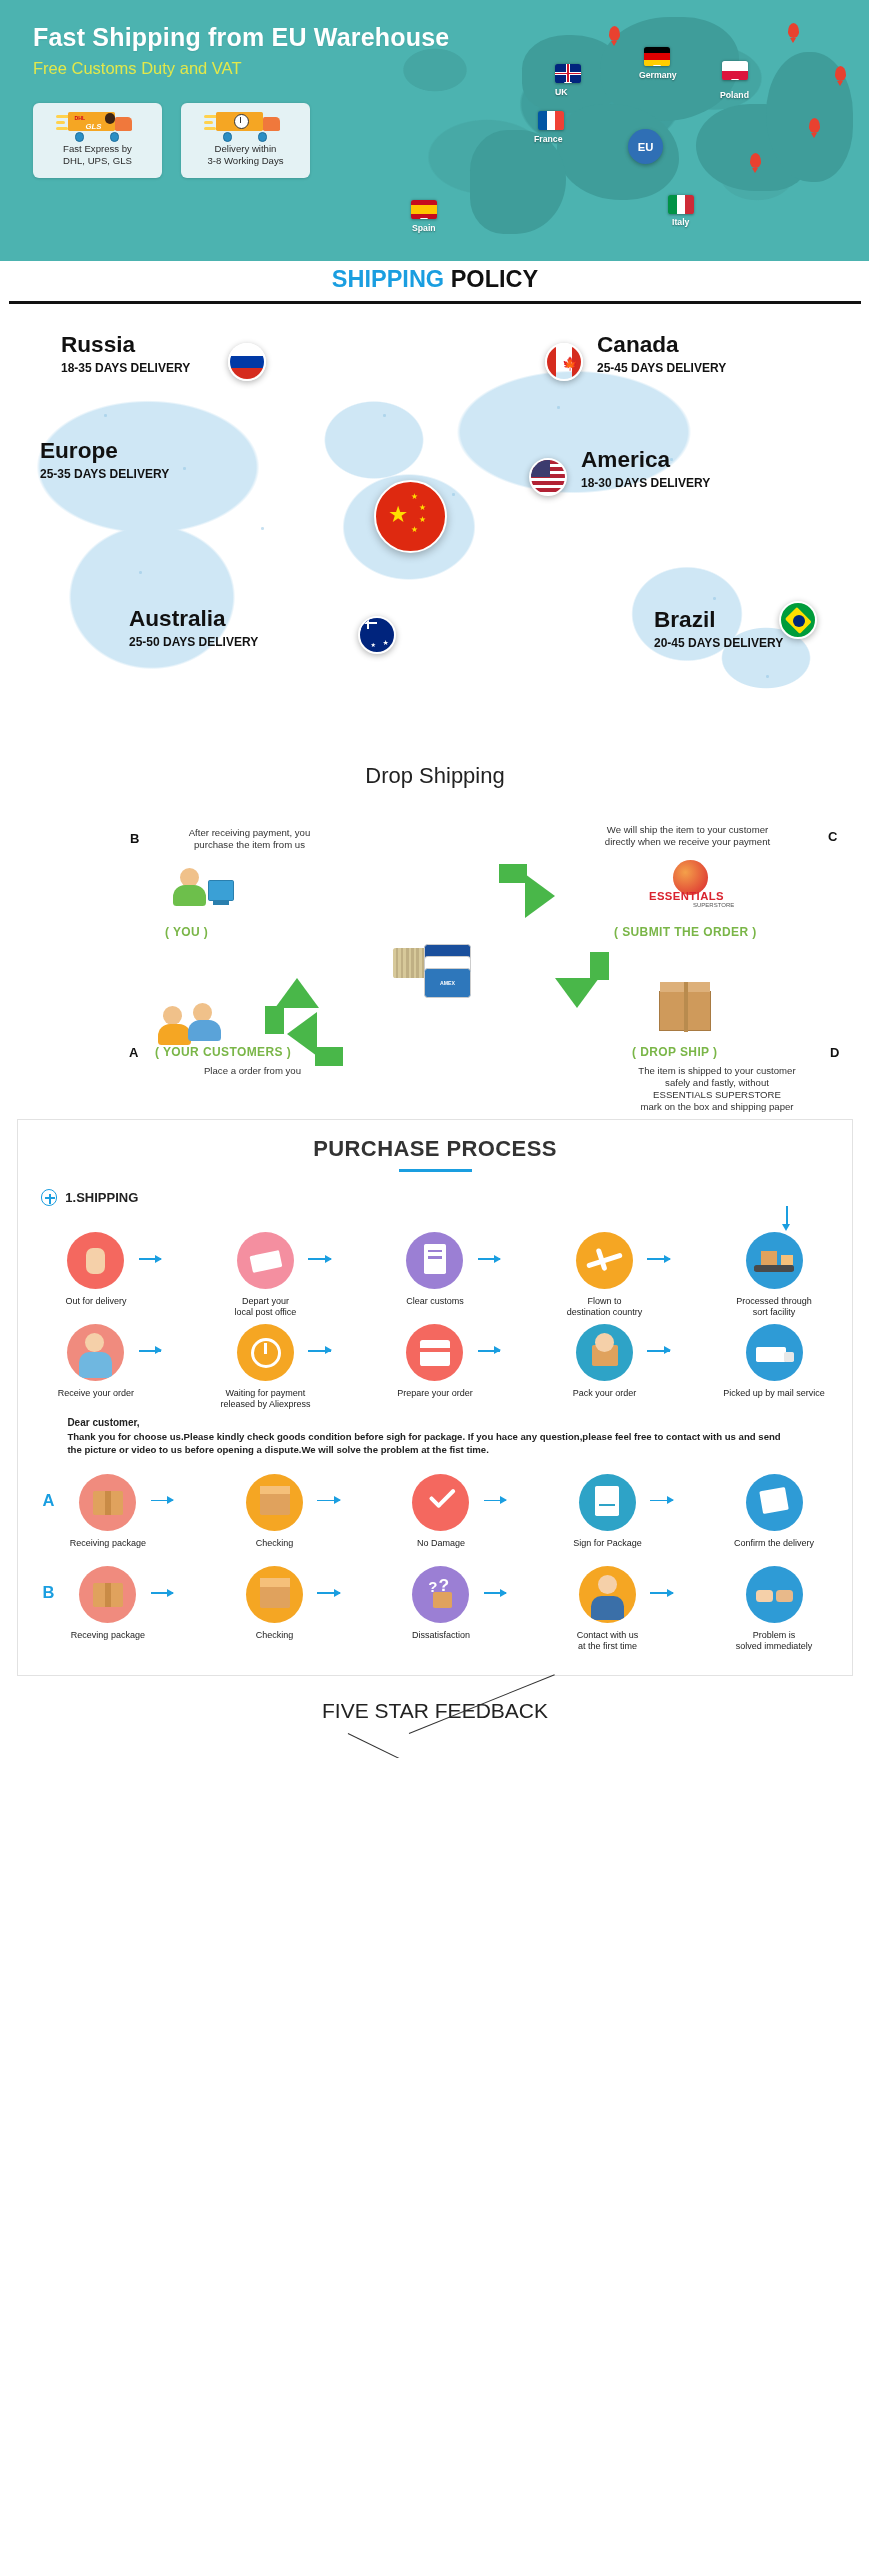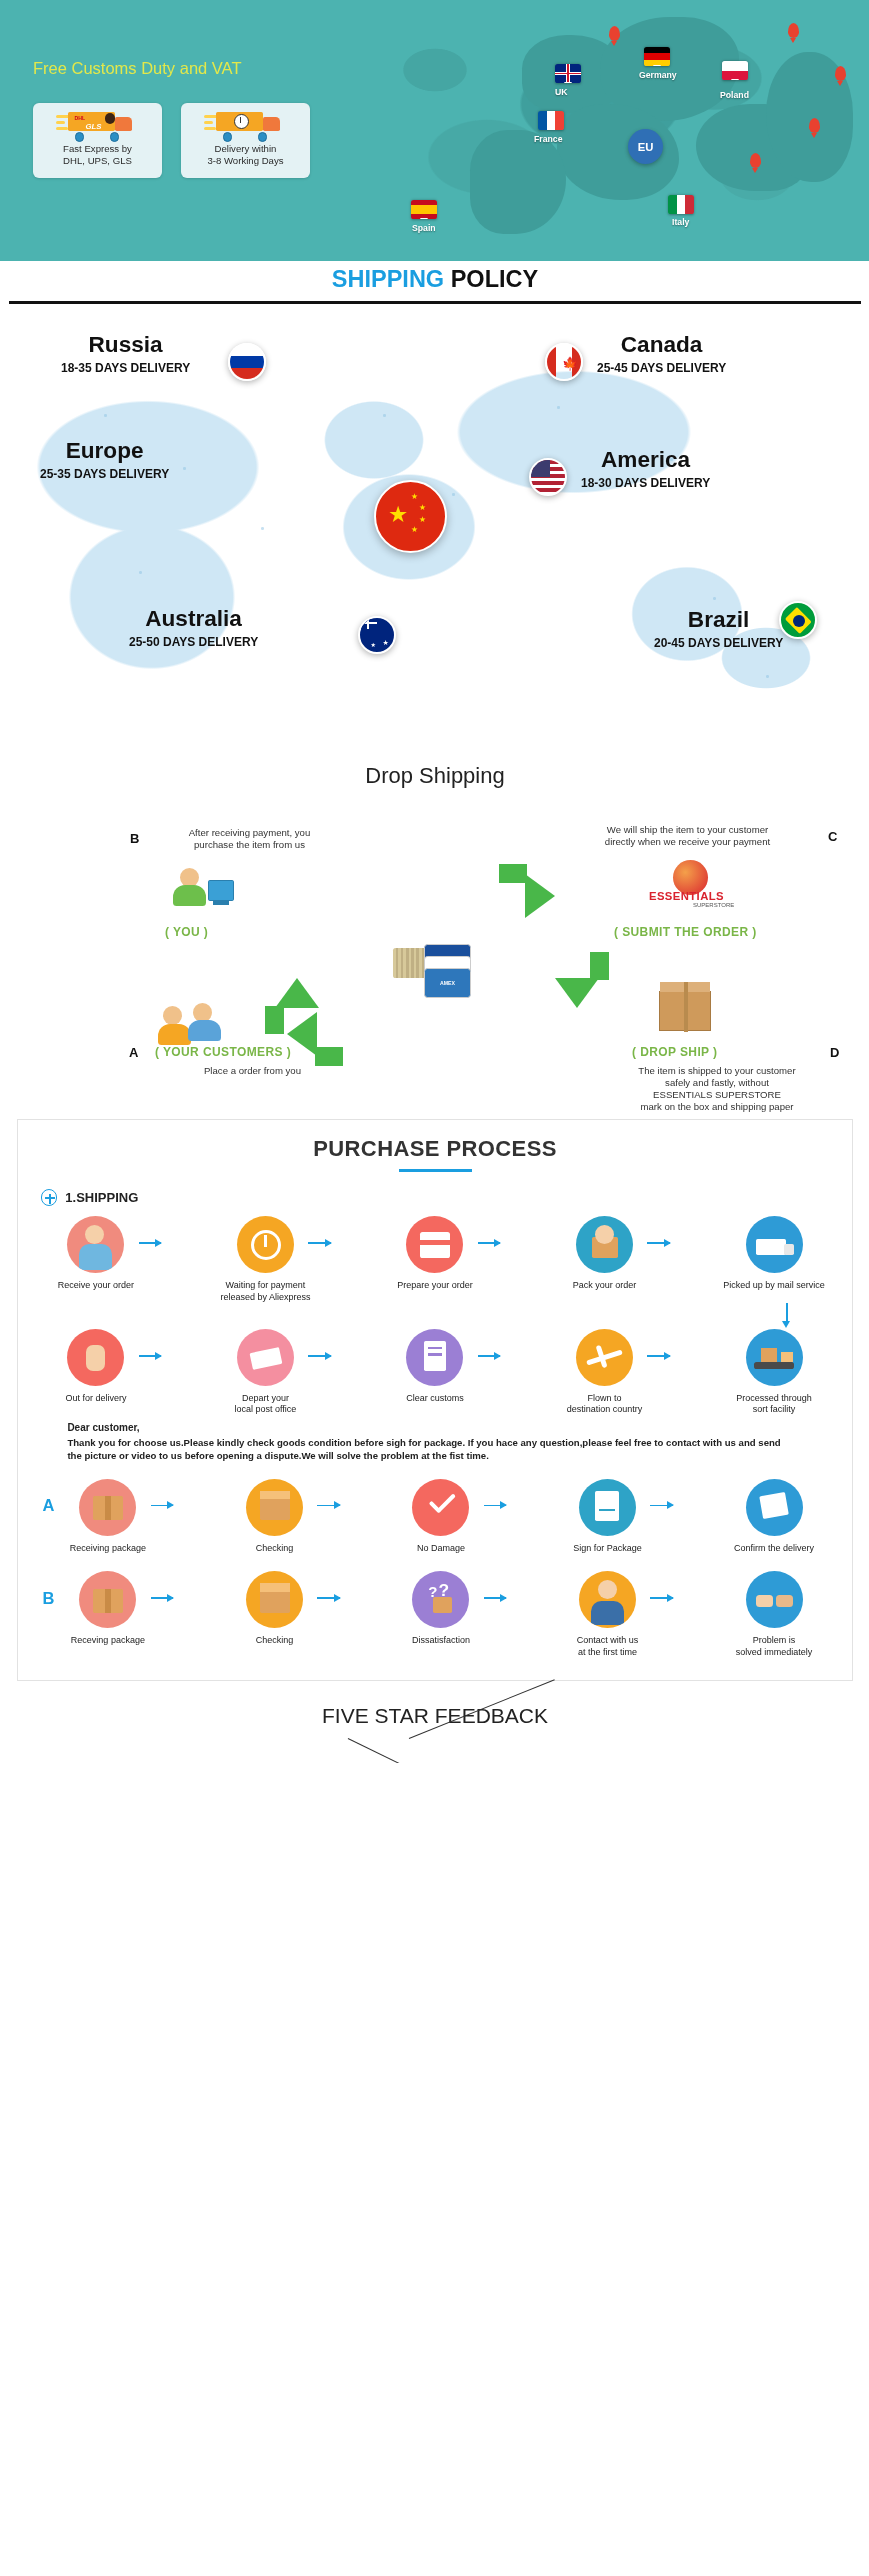--- a/index.html
+++ b/index.html
@@ -110,21 +110,21 @@
   }
   .world-dots{ position:absolute; inset:0; opacity:.5; }
   .wdot{ position:absolute; width:2.6px;height:2.6px;border-radius:50%;background:#8fc4e3;}
   .cn-flag{
     position:absolute; left:374px; top:170px; width:73px;height:73px;border-radius:50%;
     background:#de2910; box-shadow:0 2.6px 8.7px rgba(0,0,0,.28);
     border:2.6px solid #fff;
   }
   .cn-star{ position:absolute; color:#ffde00; }
   .country-block{ position:absolute; }
-  .country-name{ font-size:22.6px; font-weight:bold; color:#111; line-height:1;text-align:center; }
+  .country-name{ font-size:22.6px; font-weight:bold; color:#111; line-height:1; }
   .country-days{ font-size:12px; font-weight:bold; color:#111; margin-top:4.3px; }
   .cflag{
     position:absolute; width:38px;height:38px;border-radius:50%;
     border:2.6px solid #fff; box-shadow:0 1.7px 6px rgba(0,0,0,.3); overflow:hidden;
   }
 
   
   .ds-section{ position:relative; width:870px; height:365px; background:#fff; }
   .ds-title{ text-align:center; font-size:22px; color:#222; padding-top:8.7px; }
   .ds-letter{ position:absolute; font-size:13px; font-weight:bold; color:#111; }
@@ -217,20 +217,21 @@
   <div class="eu-banner">
     <div class="eu-map-bg"></div>
 
     <div class="eu-land" style="left:522px;top:35px;width:104px;height:78px;"></div>
     <div class="eu-land" style="left:600px;top:17.4px;width:139px;height:104px;border-radius:50% 40% 55% 45%;"></div>
     <div class="eu-land" style="left:557px;top:104px;width:122px;height:96px;border-radius:40% 60% 45% 55%;"></div>
     <div class="eu-land" style="left:696px;top:104px;width:113px;height:87px;border-radius:55% 45% 40% 60%;"></div>
     <div class="eu-land" style="left:470px;top:130px;width:96px;height:104px;border-radius:45% 55% 60% 40%;"></div>
     <div class="eu-land" style="left:766px;top:52px;width:87px;height:130px;border-radius:50% 50% 45% 55%;"></div>
 
+    <div class="banner-title">Fast Shipping from EU Warehouse</div>
     <div class="banner-sub">Free Customs Duty and VAT</div>
 
     <div class="badge-row">
       <div class="badge">
         <div class="badge-truck">
           <div class="truck-line l1"></div>
             <div class="truck-line l2"></div>
             <div class="truck-line l3"></div>
           <div class="truck-body"></div>
             <div class="truck-cab"></div>
@@ -491,62 +492,20 @@
     <div class="pp-title">PURCHASE PROCESS</div>
     <div class="pp-underline"></div>
 
     <div class="pp-head">
       <div class="plus-icon"></div>
       <div class="pp-head-label">
         <span>1.</span><span>SHIPPING</span>
       </div>
     </div>
 
-    <div class="steps">
-      <div class="step">
-        <div class="step-circle" style="background:#f08b7e;">
-          <div style="position:absolute;left:18px;top:8.7px;width:19px;height:19px;border-radius:50%;background:#f5d0a9;"></div>
-          <div style="position:absolute;left:12px;top:28px;width:33px;height:26px;border-radius:10.4px 10.4px 0 0;background:#6fb7e0;"></div>
-        </div>
-        <div class="step-label">Receive your order</div>
-        <div class="step-arrow"></div>
-      </div>
-      <div class="step">
-        <div class="step-circle" style="background:#f5a623;">
-          <div style="position:absolute;left:14px;top:14px;width:30px;height:30px;border-radius:50%;border:3.5px solid #fff;"></div>
-          <div style="position:absolute;left:27px;top:19px;width:2.6px;height:11.3px;background:#fff;"></div>
-        </div>
-        <div class="step-label">Waiting for payment<br>released by Aliexpress</div>
-        <div class="step-arrow"></div>
-      </div>
-      <div class="step">
-        <div class="step-circle" style="background:#f4685f;">
-          <div style="position:absolute;left:14px;top:15.7px;width:30px;height:26px;background:#fff;border-radius:2.6px;"></div>
-          <div style="position:absolute;left:14px;top:24px;width:30px;height:4.3px;background:#f4685f;"></div>
-        </div>
-        <div class="step-label">Prepare your order</div>
-        <div class="step-arrow"></div>
-      </div>
-      <div class="step">
-        <div class="step-circle" style="background:#2ea3c7;">
-          <div style="position:absolute;left:15.7px;top:21px;width:26px;height:21px;background:#e0a25d;border-radius:1.7px;"></div>
-          <div style="position:absolute;left:19px;top:8.7px;width:19px;height:19px;border-radius:50%;background:#f5d0a9;"></div>
-        </div>
-        <div class="step-label">Pack your order</div>
-        <div class="step-arrow"></div>
-      </div>
-      <div class="step">
-        <div class="step-circle" style="background:#2e9bd6;">
-          <div style="position:absolute;left:10.4px;top:22.6px;width:30px;height:15.7px;background:#fff;border-radius:1.7px;"></div>
-          <div style="position:absolute;left:38px;top:28px;width:10.4px;height:10.4px;background:#e8e8e8;border-radius:1.7px;"></div>
-        </div>
-        <div class="step-label">Picked up by mail service</div>
-      </div>
-    </div>
-
     <div class="steps" style="margin-top:21px;position:relative;">
       <div class="down-arrow"></div>
       <div class="step">
         <div class="step-circle" style="background:#f4685f;">
           <div style="position:absolute;left:19px;top:15.7px;width:19px;height:26px;background:#f5d0a9;border-radius:7px;"></div>
         </div>
         <div class="step-label">Out for delivery</div>
         <div class="step-arrow"></div>
       </div>
       <div class="step">
@@ -573,20 +532,62 @@
         <div class="step-label">Flown to<br>destination country</div>
         <div class="step-arrow"></div>
       </div>
       <div class="step">
         <div class="step-circle" style="background:#2e9bd6;">
           <div style="position:absolute;left:8.7px;top:33px;width:40px;height:7px;background:#4a4a4a;border-radius:2.6px;"></div>
           <div style="position:absolute;left:15.7px;top:19px;width:15.7px;height:14px;background:#e0a25d;"></div>
           <div style="position:absolute;left:35px;top:22.6px;width:12px;height:10.4px;background:#f5c07a;"></div>
         </div>
         <div class="step-label">Processed through<br>sort facility</div>
+      </div>
+    </div>
+
+    <div class="steps">
+      <div class="step">
+        <div class="step-circle" style="background:#f08b7e;">
+          <div style="position:absolute;left:18px;top:8.7px;width:19px;height:19px;border-radius:50%;background:#f5d0a9;"></div>
+          <div style="position:absolute;left:12px;top:28px;width:33px;height:26px;border-radius:10.4px 10.4px 0 0;background:#6fb7e0;"></div>
+        </div>
+        <div class="step-label">Receive your order</div>
+        <div class="step-arrow"></div>
+      </div>
+      <div class="step">
+        <div class="step-circle" style="background:#f5a623;">
+          <div style="position:absolute;left:14px;top:14px;width:30px;height:30px;border-radius:50%;border:3.5px solid #fff;"></div>
+          <div style="position:absolute;left:27px;top:19px;width:2.6px;height:11.3px;background:#fff;"></div>
+        </div>
+        <div class="step-label">Waiting for payment<br>released by Aliexpress</div>
+        <div class="step-arrow"></div>
+      </div>
+      <div class="step">
+        <div class="step-circle" style="background:#f4685f;">
+          <div style="position:absolute;left:14px;top:15.7px;width:30px;height:26px;background:#fff;border-radius:2.6px;"></div>
+          <div style="position:absolute;left:14px;top:24px;width:30px;height:4.3px;background:#f4685f;"></div>
+        </div>
+        <div class="step-label">Prepare your order</div>
+        <div class="step-arrow"></div>
+      </div>
+      <div class="step">
+        <div class="step-circle" style="background:#2ea3c7;">
+          <div style="position:absolute;left:15.7px;top:21px;width:26px;height:21px;background:#e0a25d;border-radius:1.7px;"></div>
+          <div style="position:absolute;left:19px;top:8.7px;width:19px;height:19px;border-radius:50%;background:#f5d0a9;"></div>
+        </div>
+        <div class="step-label">Pack your order</div>
+        <div class="step-arrow"></div>
+      </div>
+      <div class="step">
+        <div class="step-circle" style="background:#2e9bd6;">
+          <div style="position:absolute;left:10.4px;top:22.6px;width:30px;height:15.7px;background:#fff;border-radius:1.7px;"></div>
+          <div style="position:absolute;left:38px;top:28px;width:10.4px;height:10.4px;background:#e8e8e8;border-radius:1.7px;"></div>
+        </div>
+        <div class="step-label">Picked up by mail service</div>
       </div>
     </div>
 
 
     <div class="svc-text">
       <div class="svc-dear">Dear customer,</div>
       <div>Thank you for choose us.Please kindly check goods condition before sigh for package. If you hace any question,please feel free to contact with us and send the picture or video to us before opening a dispute.We will solve the problem at the fist time.</div>
     </div>
 
     <div class="srow">

